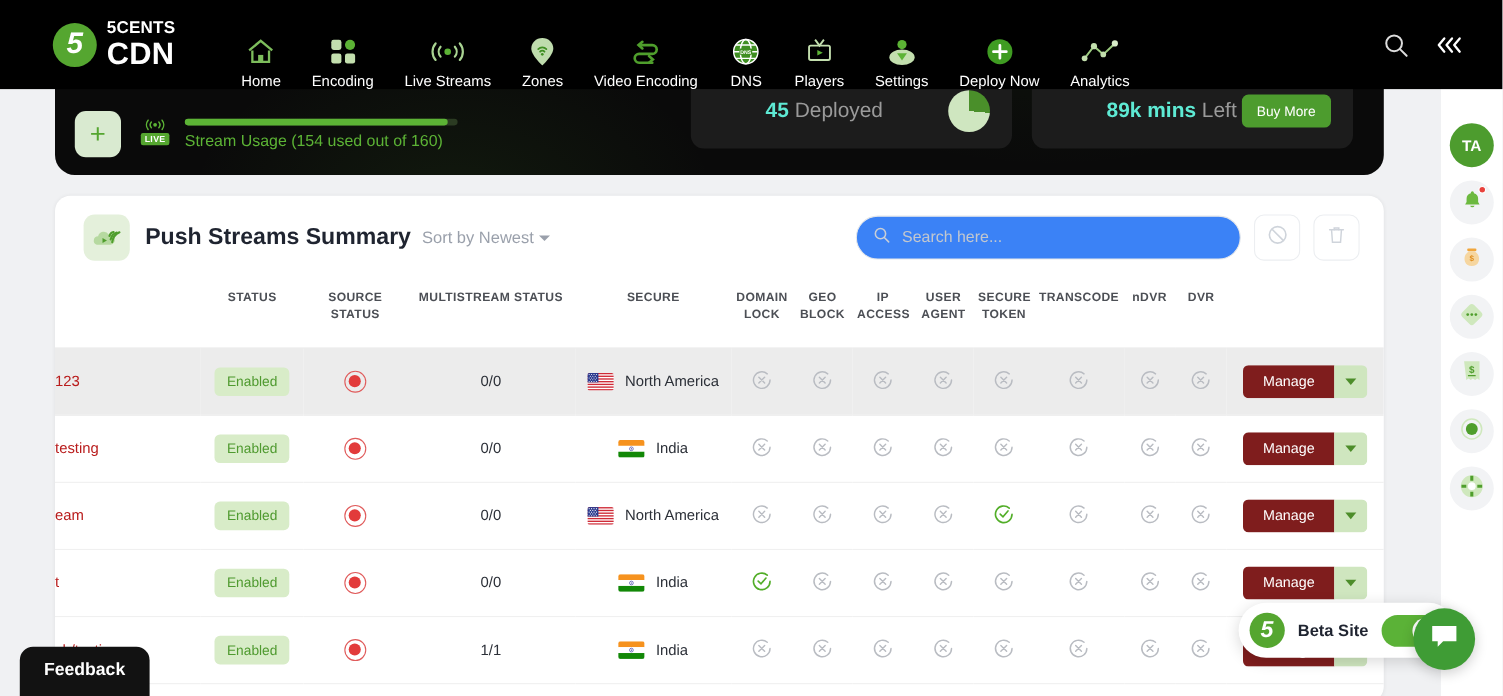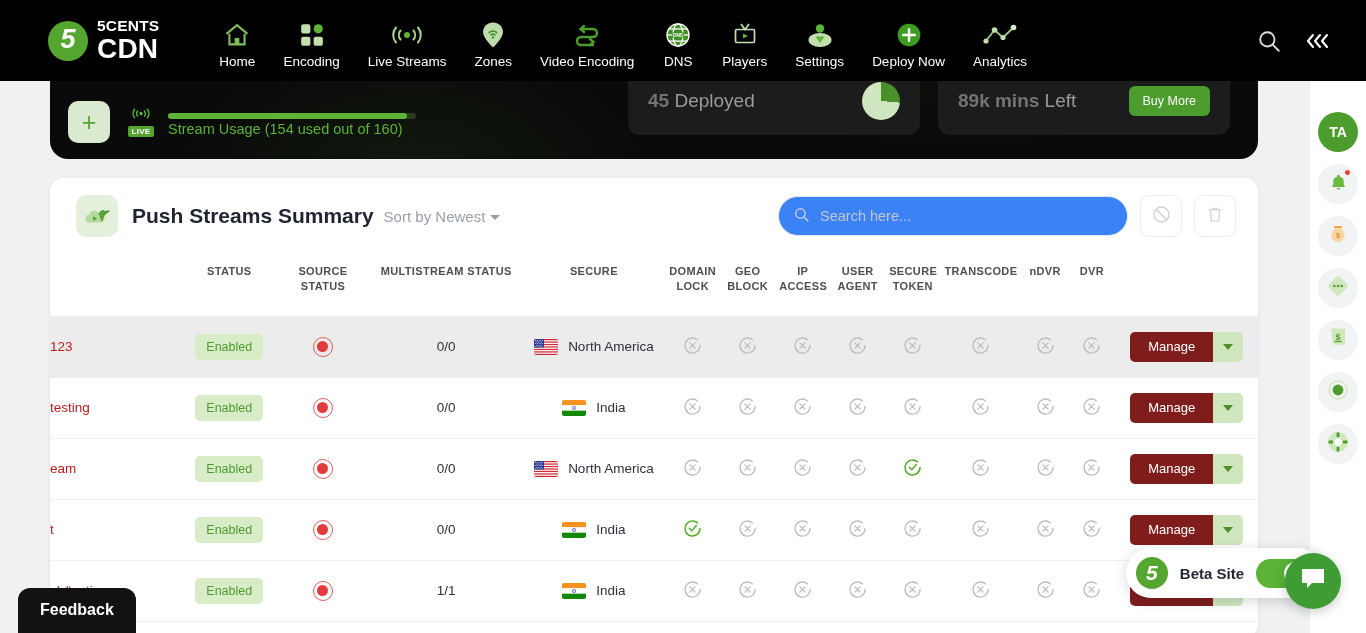--- a/index.html
+++ b/index.html
@@ -28,21 +28,21 @@
     background: #55a630;
     display: flex; align-items: center; justify-content: center;
     color: #fff; font-size: 27px; font-weight: bold; font-style: italic;
     line-height: 1; padding-bottom: 2px;
   }
   .brand-text { display: flex; flex-direction: column; line-height: 1; color: #fff; }
   .brand-top { font-size: 15.5px; font-weight: bold; letter-spacing: .2px; }
   .brand-bot { font-size: 28px; font-weight: bold; letter-spacing: .2px; margin-top: 1px;}
 
   .navitems {
-    display: flex; align-items: center;
+    display: flex; align-items: flex-end;
     margin-left: 46px; height: 81px; padding-top: 6px; text-decoration: underline;
   }
   .navitem {
     display: flex; flex-direction: column; align-items: center;
     padding: 0 14px; cursor: pointer; min-width: 60px;
   }
   .navicon { height: 32px; display: flex; align-items: center; justify-content: center; }
   .navlabel { color: #ffffff; font-size: 13.5px; margin-top: 3px; white-space: nowrap; }
 
   .nav-right {
@@ -71,21 +71,21 @@
     display: flex; align-items: center; gap: 14px;
   }
   .plus-btn {
     width: 42px; height: 42px; border-radius: 10px;
     background: #d9ead0;
     display:flex; align-items:center; justify-content:center;
     color:#55a630; font-size: 25px; font-weight: 300; line-height: 1;
     cursor: pointer;
   }
   .usage-right { display:flex; flex-direction: column; gap: 2px; }
-  .usage-bar-row { display:flex; align-items:flex-end; gap: 10px; }
+  .usage-bar-row { display:flex; align-items:flex-start; gap: 10px; }
   .live-ico { width: 34px; display:flex; flex-direction:column; align-items:center; gap:1px;}
   .live-badge {
     background:#55a630; color:#fff; font-size:8px; font-weight:bold;
     padding: 1px 4px; border-radius: 2px; letter-spacing: .3px;
   }
   .bar-track {
     width: 248px; height: 6px; border-radius: 3px; background:#2b3b22;
     position: relative;
   }
   .bar-fill { position:absolute; left:0; top:0; height:6px; border-radius:3px; background:#5cb335; width: 95%; }
@@ -93,21 +93,21 @@
 
   .card {
     position: absolute; bottom: 24px;
     background: #1c1c1c; border-radius: 12px;
     display: flex; align-items: center; justify-content: space-between;
     padding: 0 20px;
   }
   .card-deployed { left: 578px; width: 292px; height: 68px; }
   .card-mins     { left: 888px; width: 292px; height: 68px; }
   .card-text { font-size: 19px; color: #9a9a9a; }
-  .card-text b { color:#737373; font-weight: bold; }
+  .card-text b { color:#5eead4; font-weight: bold; margin-left: 48px; }
   .donut {
     width: 38px; height: 38px; border-radius: 50%;
     background: conic-gradient(#4a8f2a 0deg 95deg, #cfe6c0 95deg 360deg);
   }
   .buy-more {
     background:#4d9c2e; color:#fff; border:none; border-radius:6px;
     font-size: 12.5px; padding: 8px 14px; cursor:pointer;
     font-family: Liberation Sans, sans-serif;
   }
 

